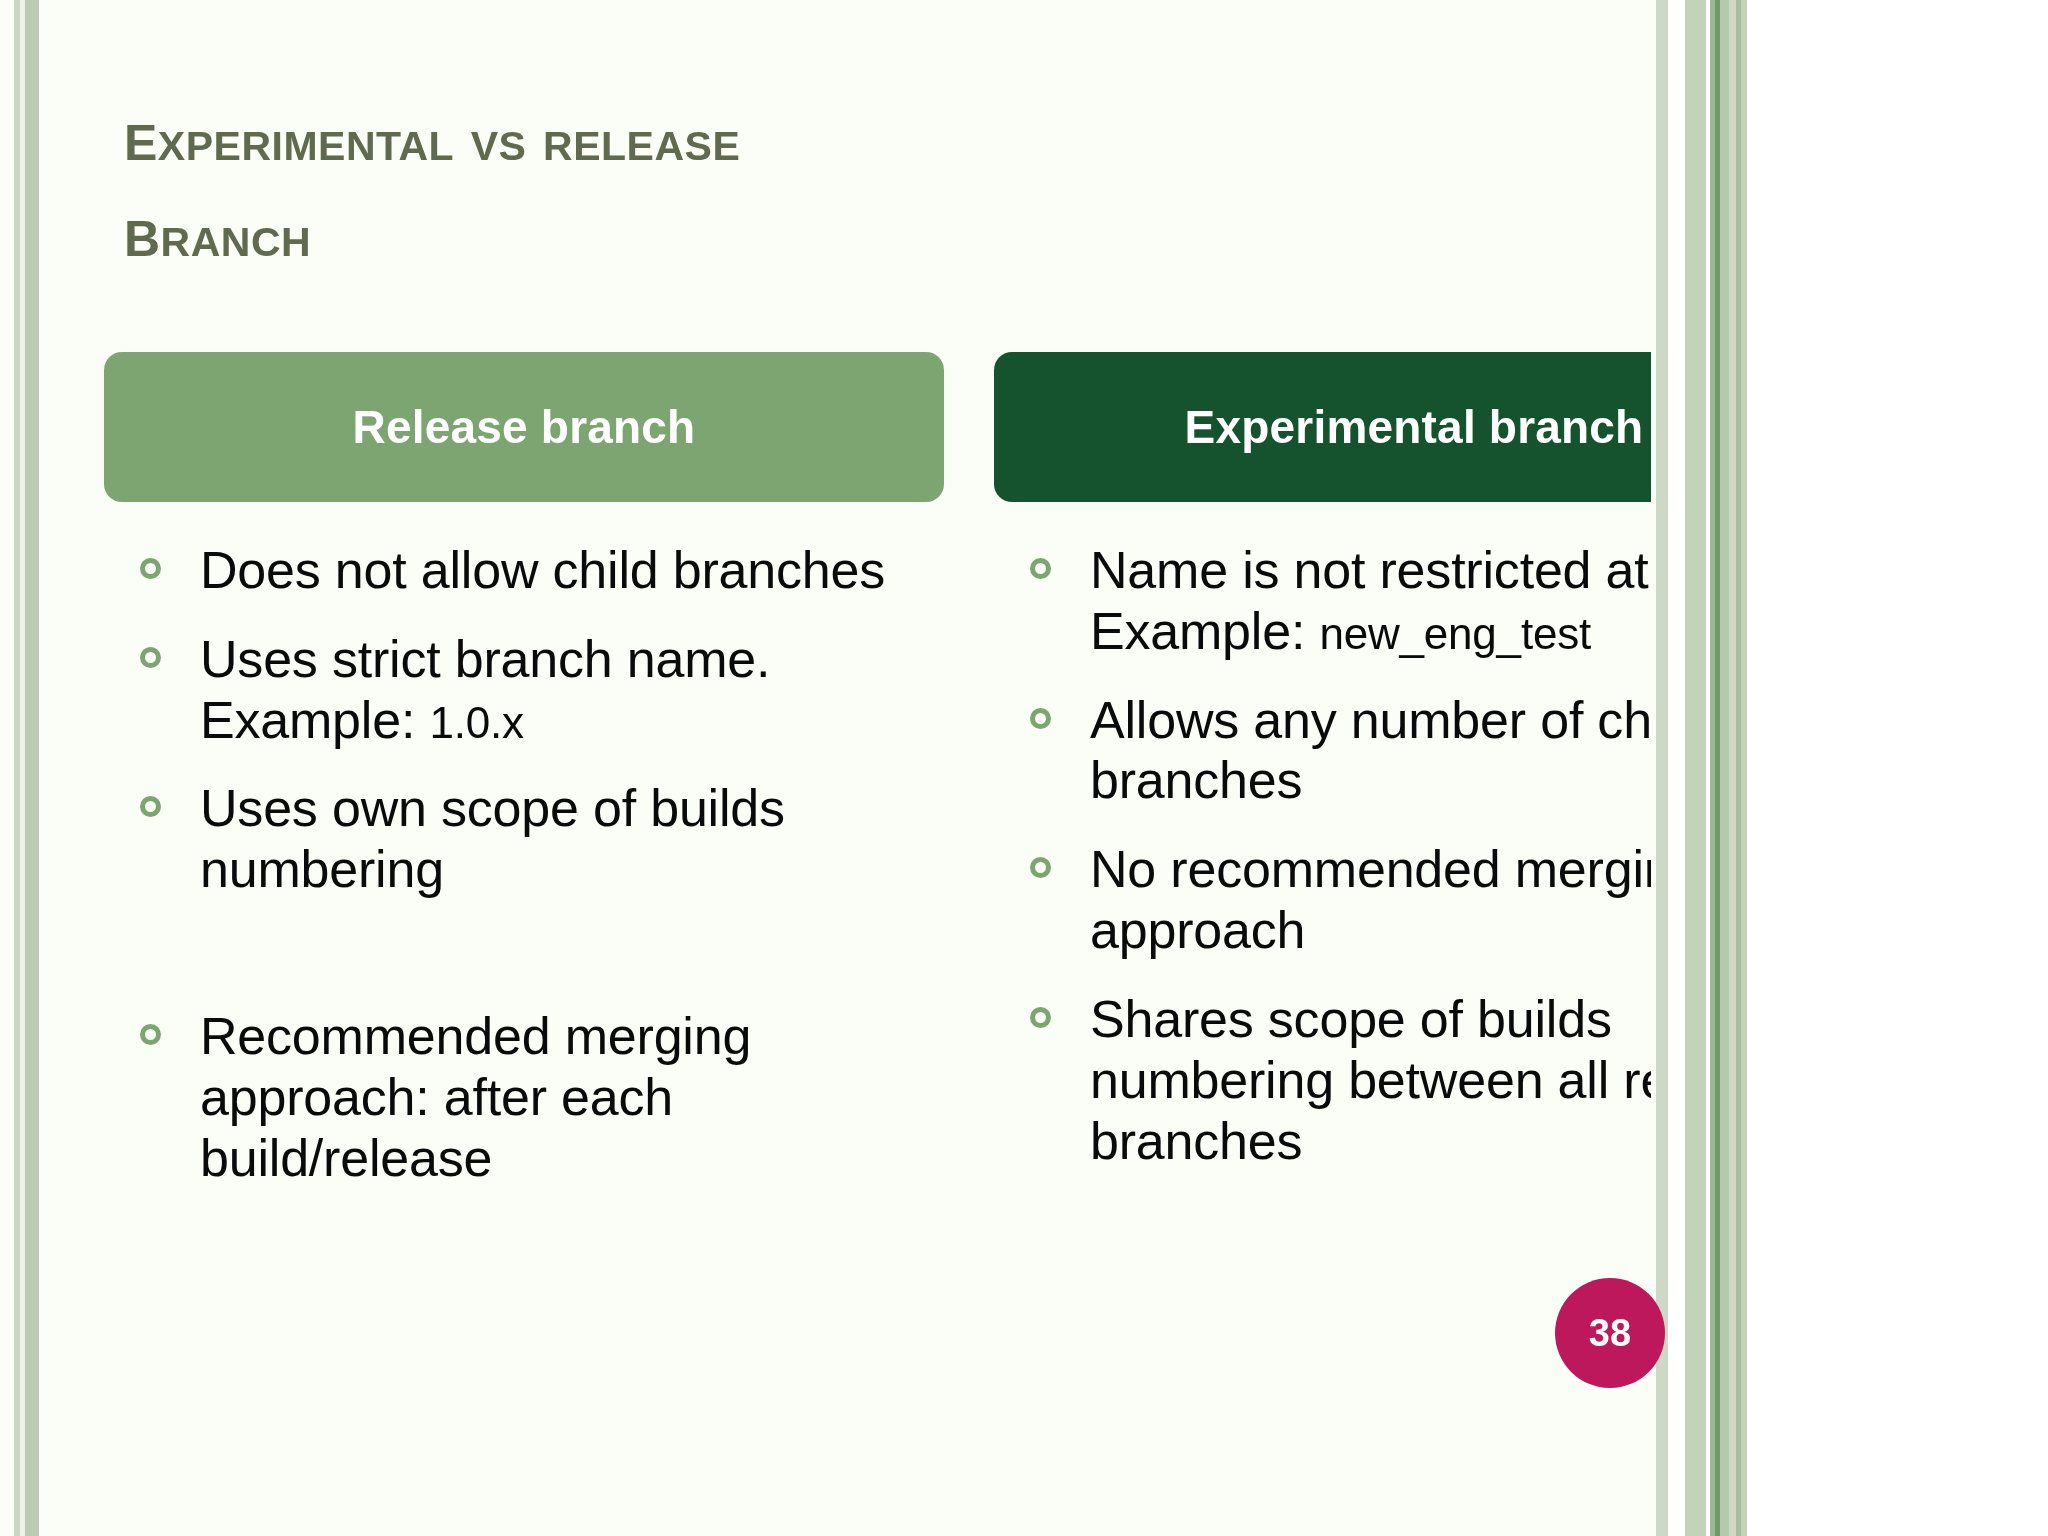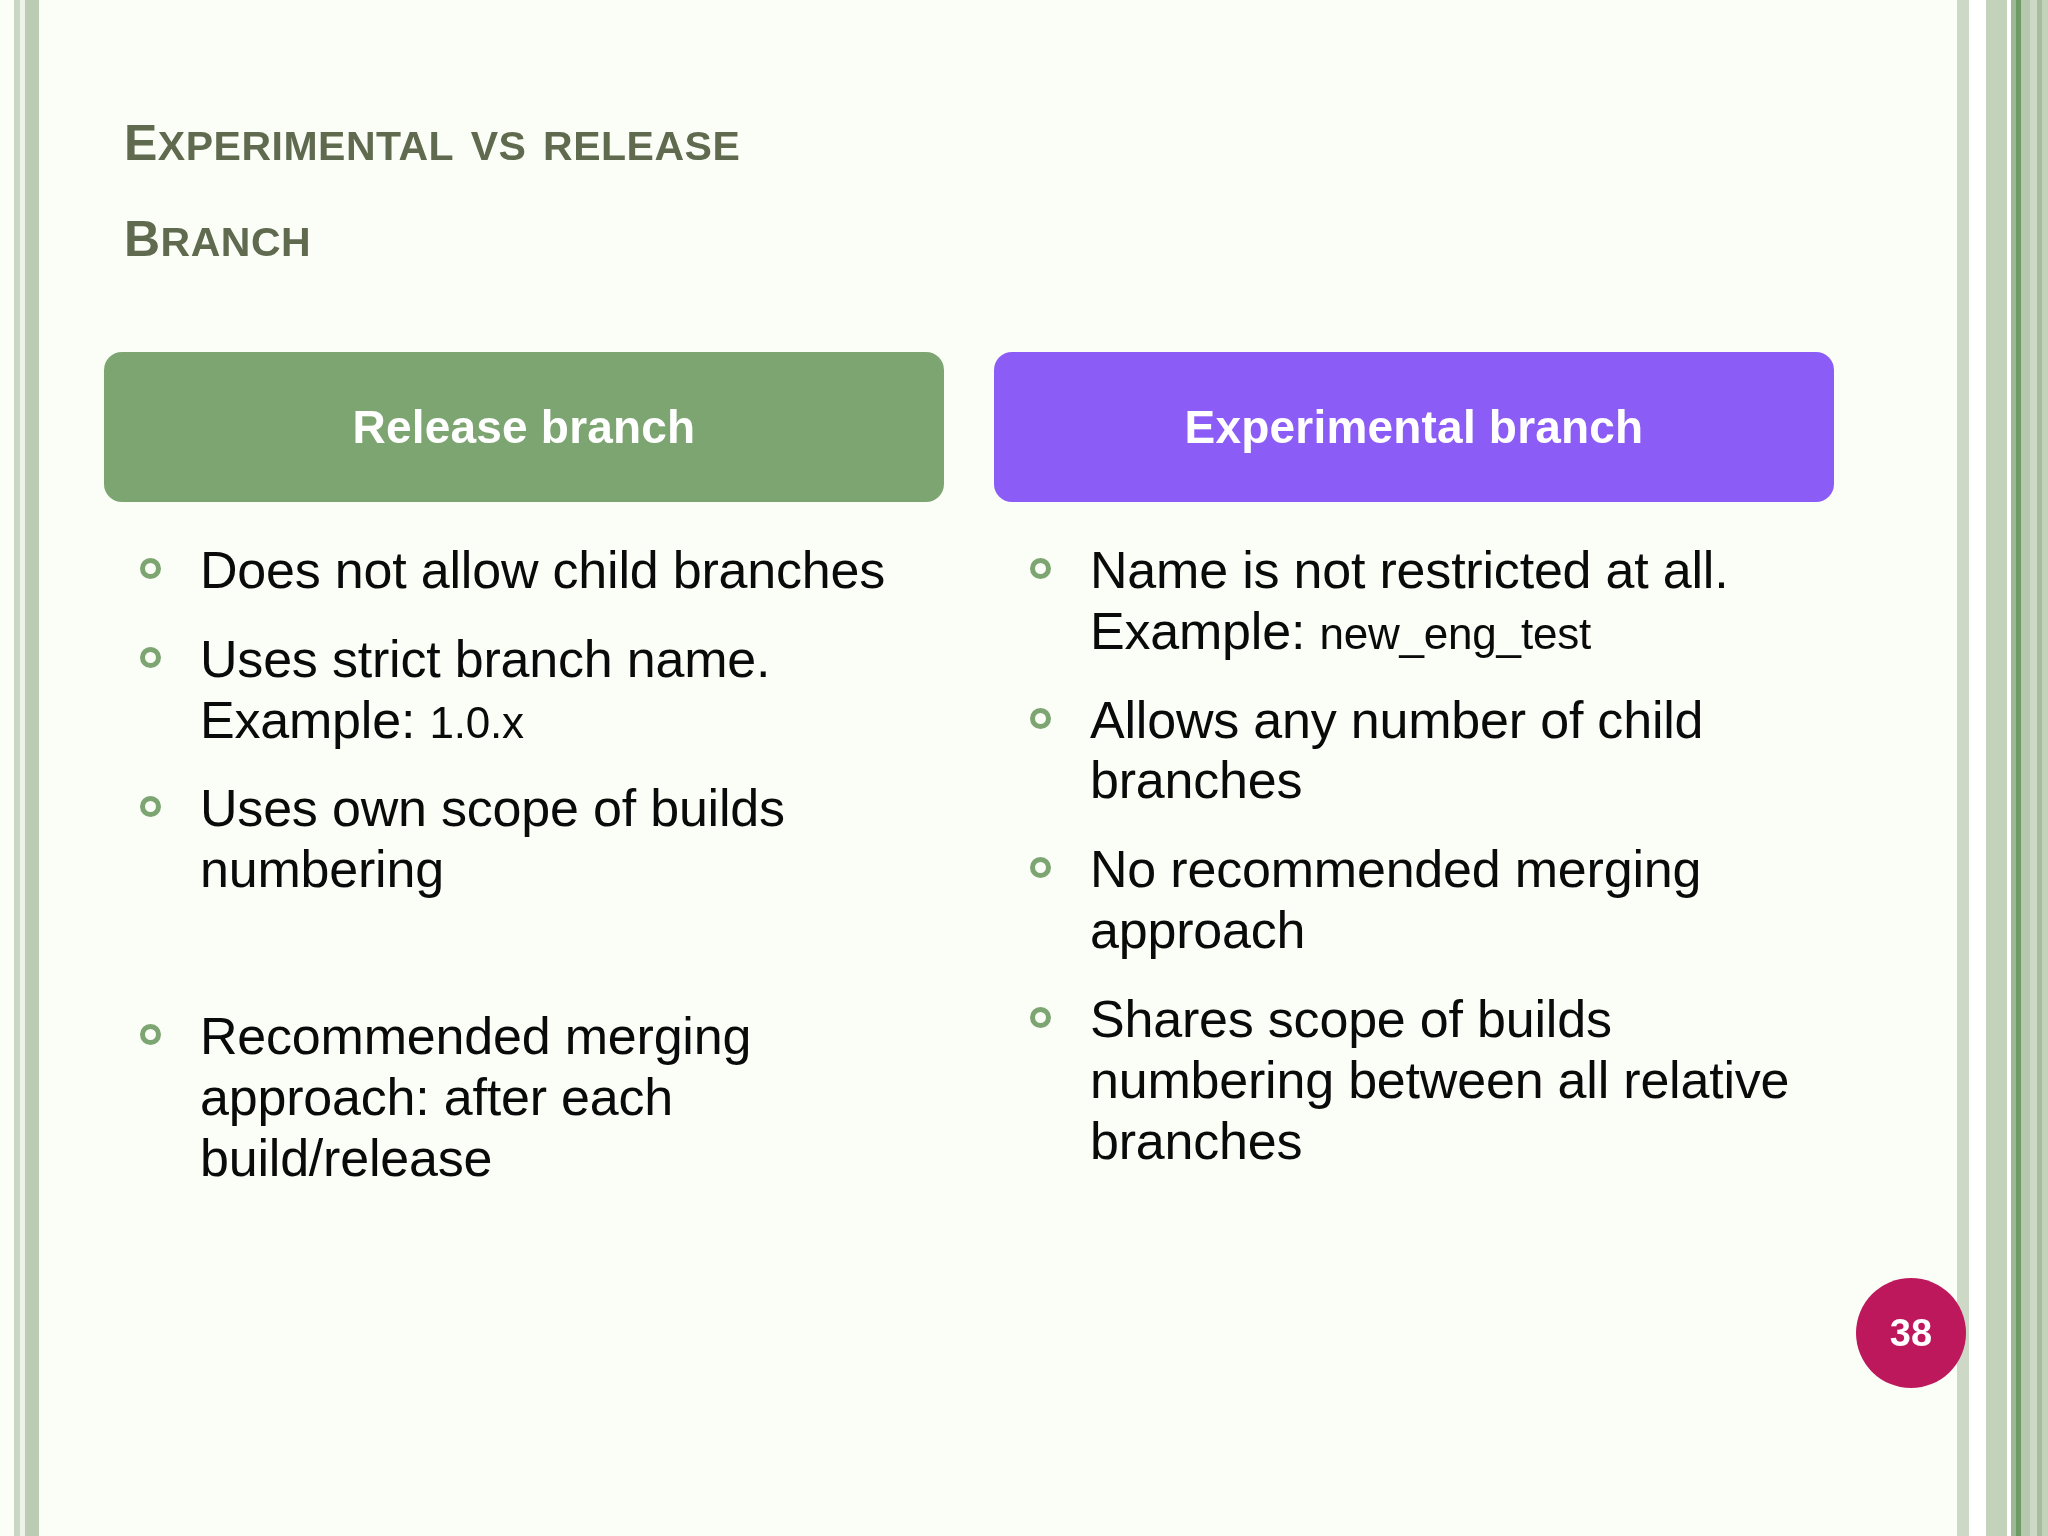--- a/index.html
+++ b/index.html
@@ -9,21 +9,21 @@
   }
   body {
     width: 2048px;
     height: 1536px;
     overflow: hidden;
     font-family: "Liberation Sans", sans-serif;
   }
 
   .slide {
     position: relative;
-    width: 2048px;
+    width: 1747px;
     height: 1536px;
     background: #fbfdf7;
     overflow: hidden;
   }
 
   
   .edge {
     position: absolute;
     top: 0;
     bottom: 0;
@@ -166,21 +166,21 @@
         </li>
         <li class="spacer-row"></li>
         <li class="bullet">
           <span class="dot" style="border-color: rgb(125, 165, 114);"></span>
           <span>Recommended merging approach: after each build/release</span>
         </li>
       </ul>
     </div>
 
     <div class="col">
-      <div class="col-header" style="background: #8b5cf6;">
+      <div class="col-header" style="background: #14532d;">
         <span>Experimental branch</span>
       </div>
       <ul class="bullets">
         <li class="bullet">
           <span class="dot" style="border-color: rgb(125, 165, 114);"></span>
           <span>Name is not restricted at all. Example: </span><span class="em">new_eng_test</span>
         </li>
         <li class="bullet">
           <span class="dot" style="border-color: rgb(125, 165, 114);"></span>
           <span>Allows any number of child branches</span>

